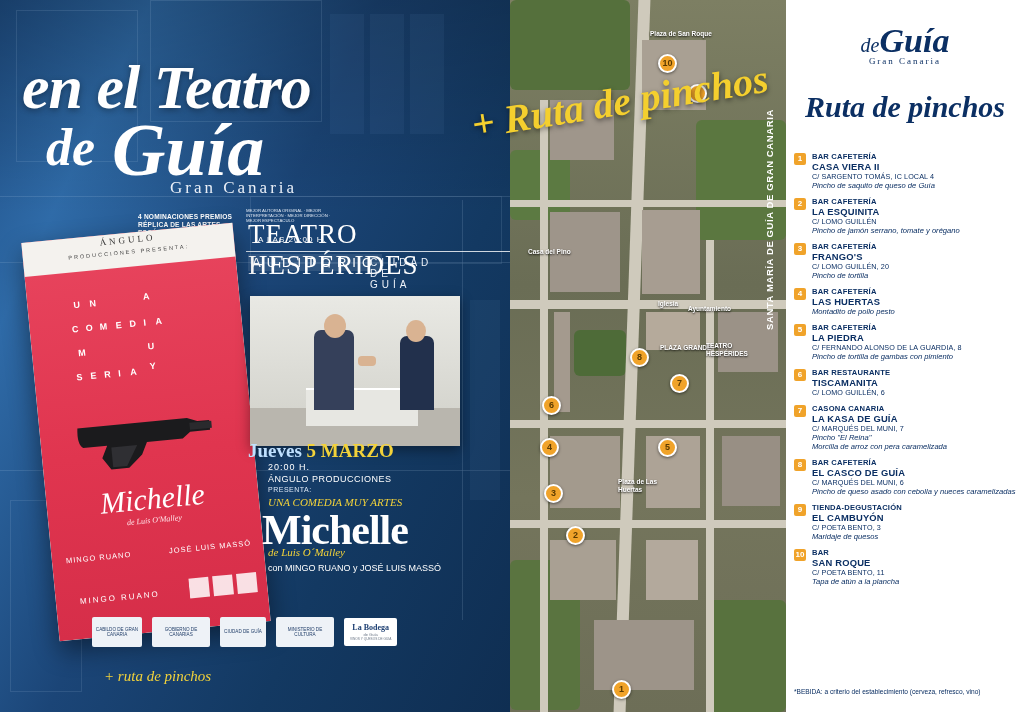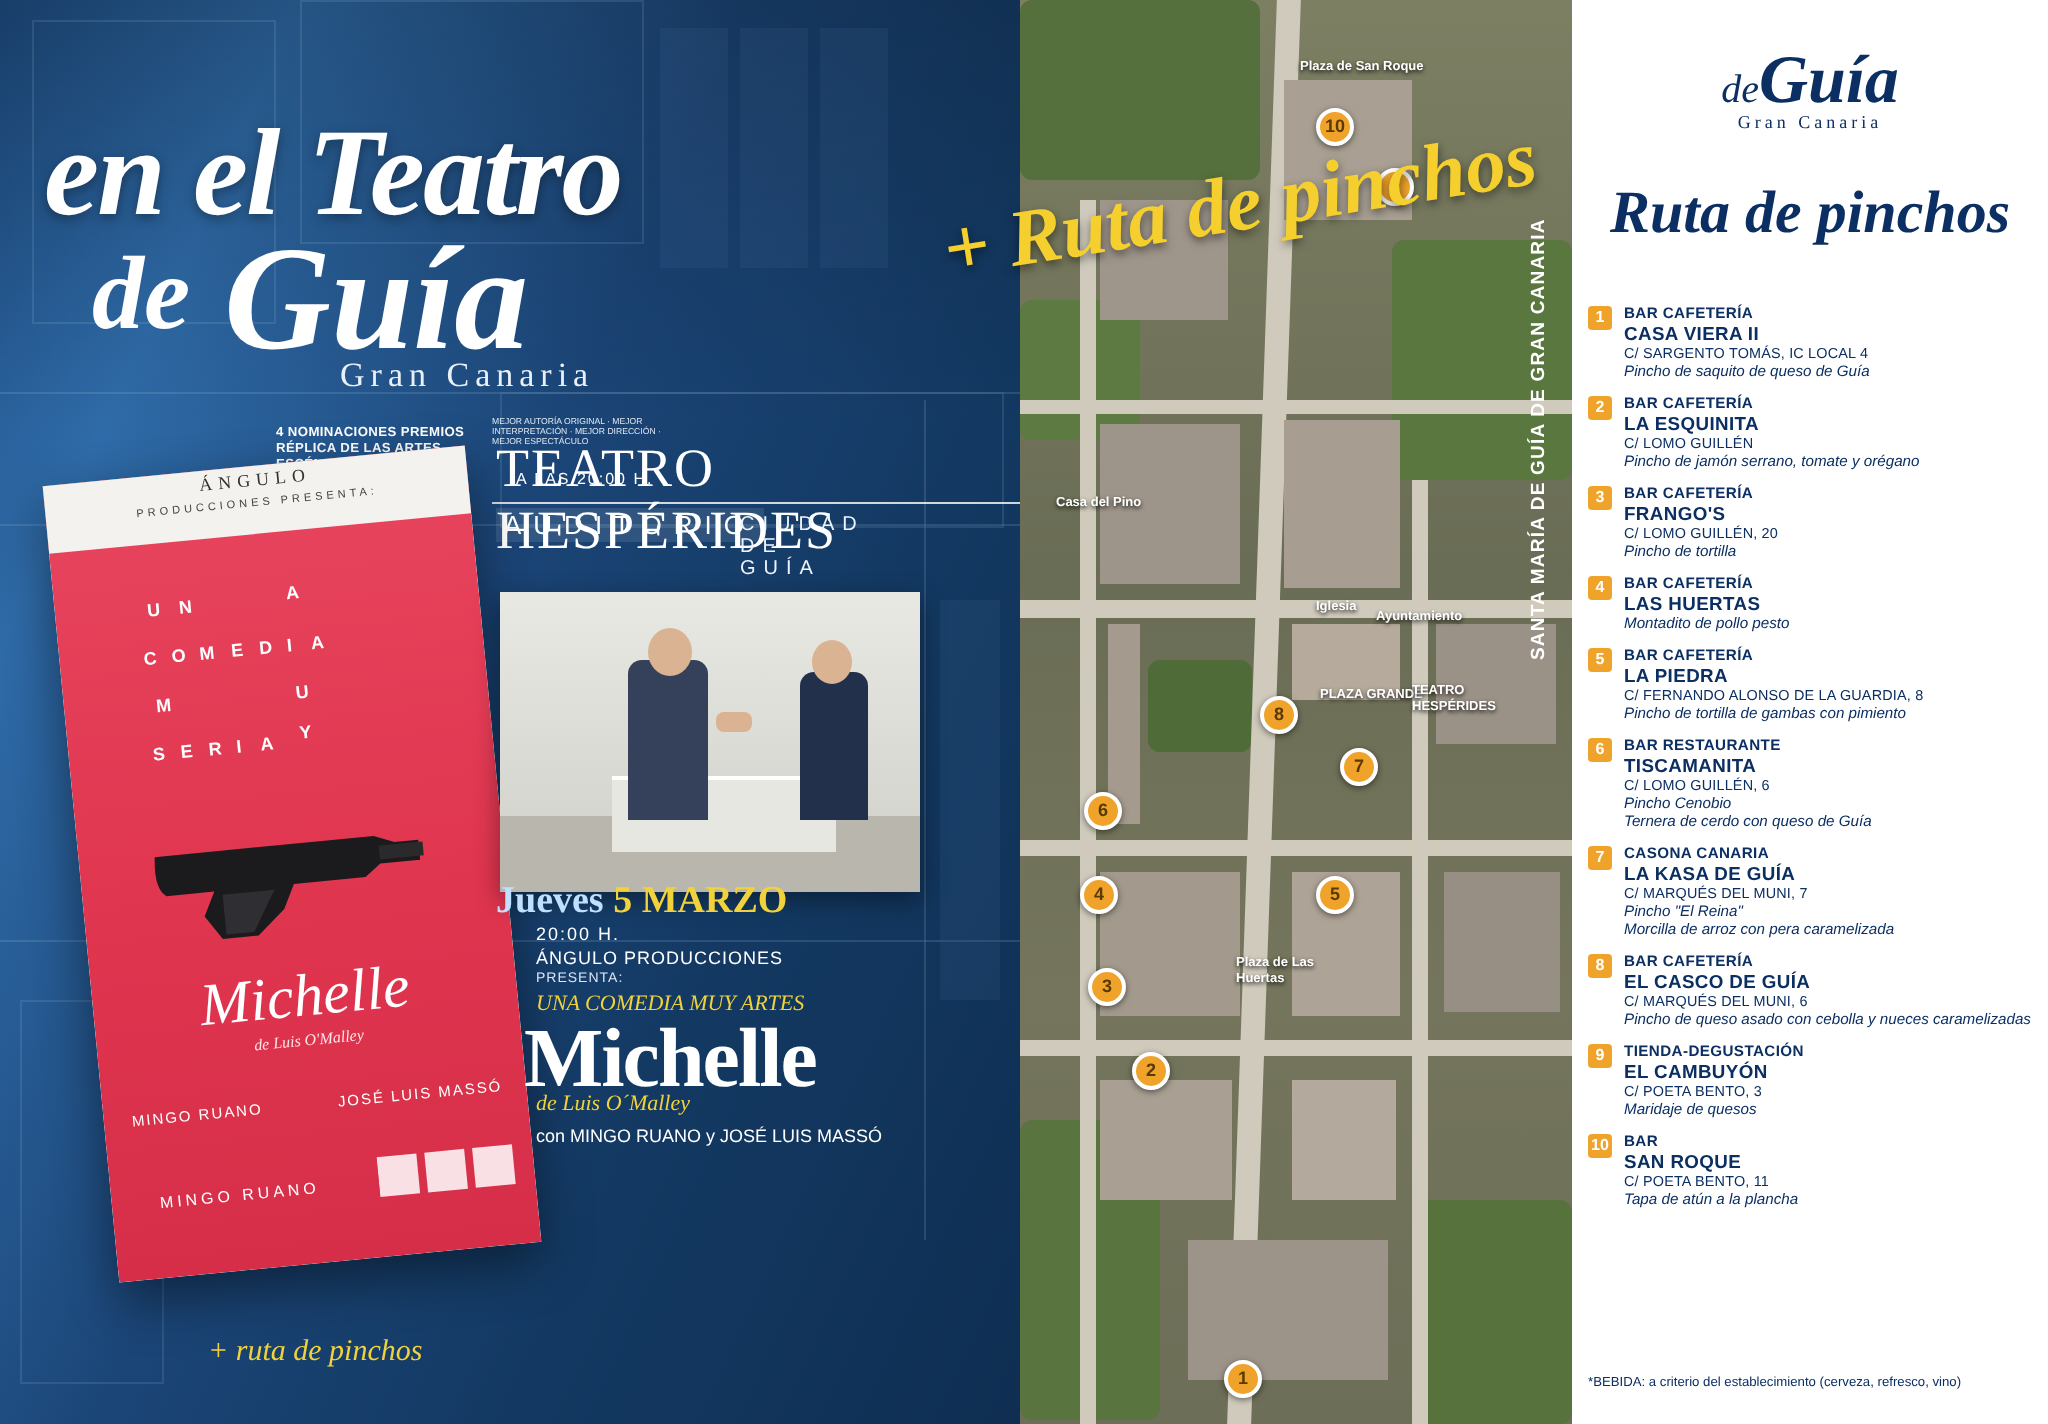--- a/index.html
+++ b/index.html
@@ -246,20 +246,31 @@
 
     <div class="jueves"><span class="blue">Jueves</span> <span>5 MARZO</span></div>
     <div class="hora">20:00 H.</div>
     <div class="prod">ÁNGULO PRODUCCIONES</div>
     <div class="presenta">PRESENTA:</div>
     <div class="unacomedia">UNA COMEDIA MUY ARTES</div>
     <div class="michelle-big">Michelle</div>
     <div class="deluis">de Luis O´Malley</div>
     <div class="conmingo">con MINGO RUANO y JOSÉ LUIS MASSÓ</div>
 
+    <div class="sponsors">
+      <div class="sp" style="width:44px;">CABILDO DE GRAN CANARIA</div>
+      <div class="sp" style="width:52px;">GOBIERNO DE CANARIAS</div>
+      <div class="sp" style="width:40px;">CIUDAD DE GUÍA</div>
+      <div class="sp" style="width:52px;">MINISTERIO DE CULTURA</div>
+      <div class="bodega">
+        <b>La Bodega</b>
+        <i>de Guía</i>
+        <i style="font-size:3.2px">VINOS Y QUESOS DE GUÍA</i>
+      </div>
+    </div>
 
     <div class="ruta-small">+ ruta de pinchos</div>
   </div>
 
   <div class="map">
 
     <div class="m-blk" style="left:0;top:0;width:276px;height:712px;background:linear-gradient(180deg,#7d7f63,#6a6d55 40%,#74755c 70%,#6d6e57);"></div>
     <div class="m-green" style="left:0;top:0;width:120px;height:90px;background:#55703c;"></div>
     <div class="m-green" style="left:186px;top:120px;width:90px;height:120px;background:#5b7740;"></div>
     <div class="m-green" style="left:0;top:150px;width:60px;height:70px;background:#5c7a42;"></div>
@@ -352,22 +363,20 @@
         <div class="cat">BAR CAFETERÍA</div>
         <div class="name">LA PIEDRA</div>
         <div class="addr">C/ FERNANDO ALONSO DE LA GUARDIA, 8</div>
         <div class="dish">Pincho de tortilla de gambas con pimiento</div>
       </div>
       <div class="item">
         <div class="bullet">6</div>
         <div class="cat">BAR RESTAURANTE</div>
         <div class="name">TISCAMANITA</div>
         <div class="addr">C/ LOMO GUILLÉN, 6</div>
-        <div class="dish" style="white-space:pre-line">Pincho Cenobio
-Ternera de cerdo con queso de Guía</div>
       </div>
       <div class="item">
         <div class="bullet">7</div>
         <div class="cat">CASONA CANARIA</div>
         <div class="name">LA KASA DE GUÍA</div>
         <div class="addr">C/ MARQUÉS DEL MUNI, 7</div>
         <div class="dish" style="white-space:pre-line">Pincho "El Reina"
 Morcilla de arroz con pera caramelizada</div>
       </div>
       <div class="item">

